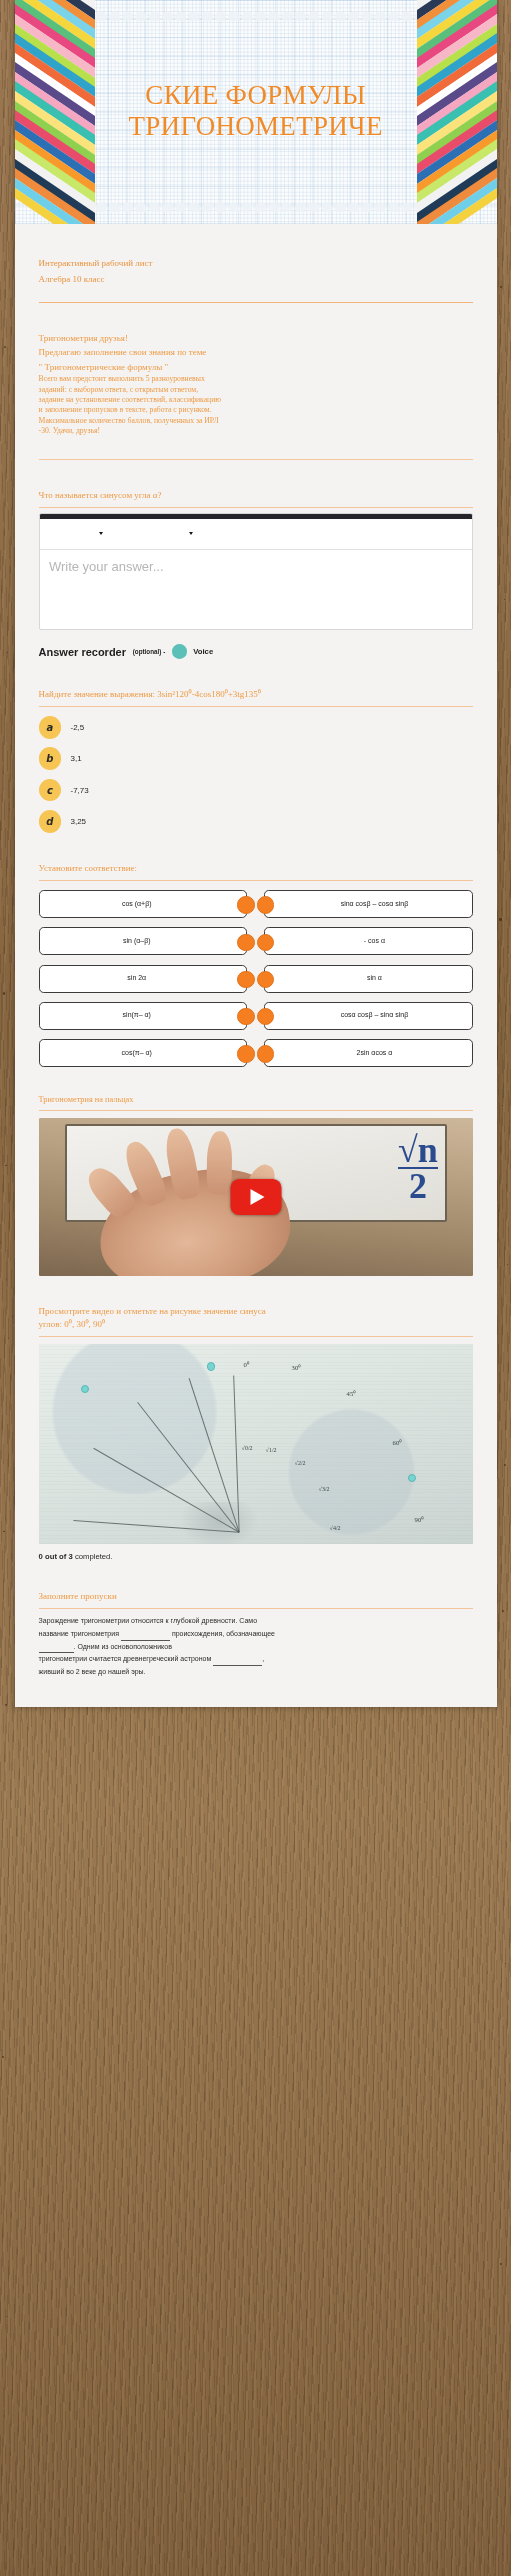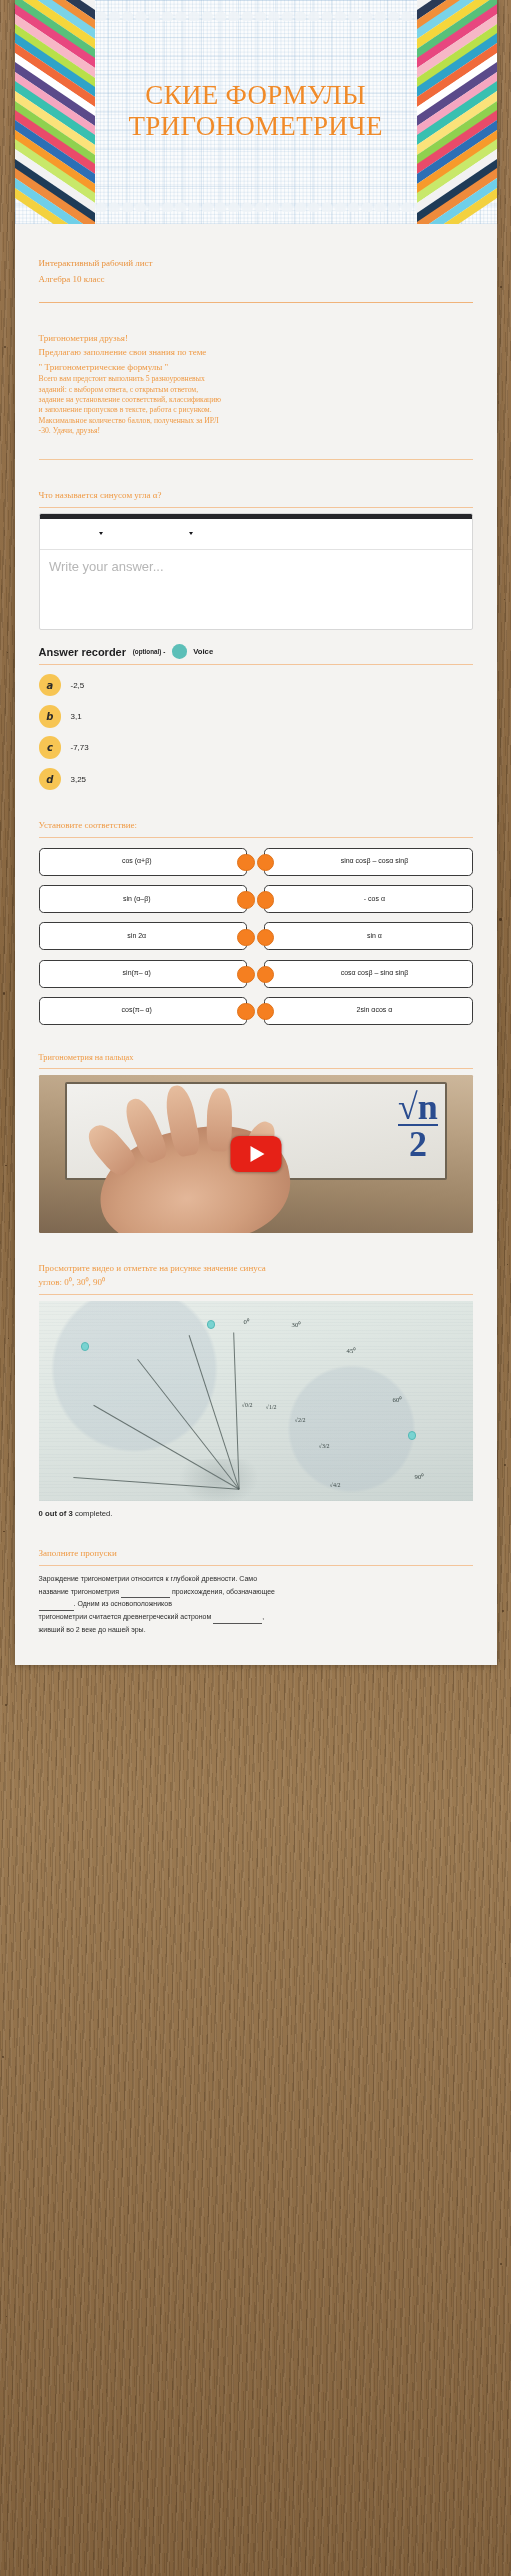--- a/index.html
+++ b/index.html
@@ -332,20 +332,21 @@
       </div>
     </div>
 
     <div class="recorder-row">
       <span class="rec-strong">Answer recorder</span>
       <span class="rec-opt">(optional) -</span>
       <span class="rec-dot"></span>
       <span class="rec-voice">Voice</span>
     </div>
 
+    <div class="q-title">Найдите значение выражения: 3sin²120⁰-4cos180⁰+3tg135⁰</div>
     <div class="q-rule"></div>
     <div class="mcq" id="mcq">
         <div class="mcq-row">
           <div class="mcq-badge" style="background: rgb(247, 197, 83);">a</div>
           <div class="mcq-label">-2,5</div>
         </div>
         <div class="mcq-row">
           <div class="mcq-badge" style="background: rgb(247, 197, 83);">b</div>
           <div class="mcq-label">3,1</div>
         </div>

